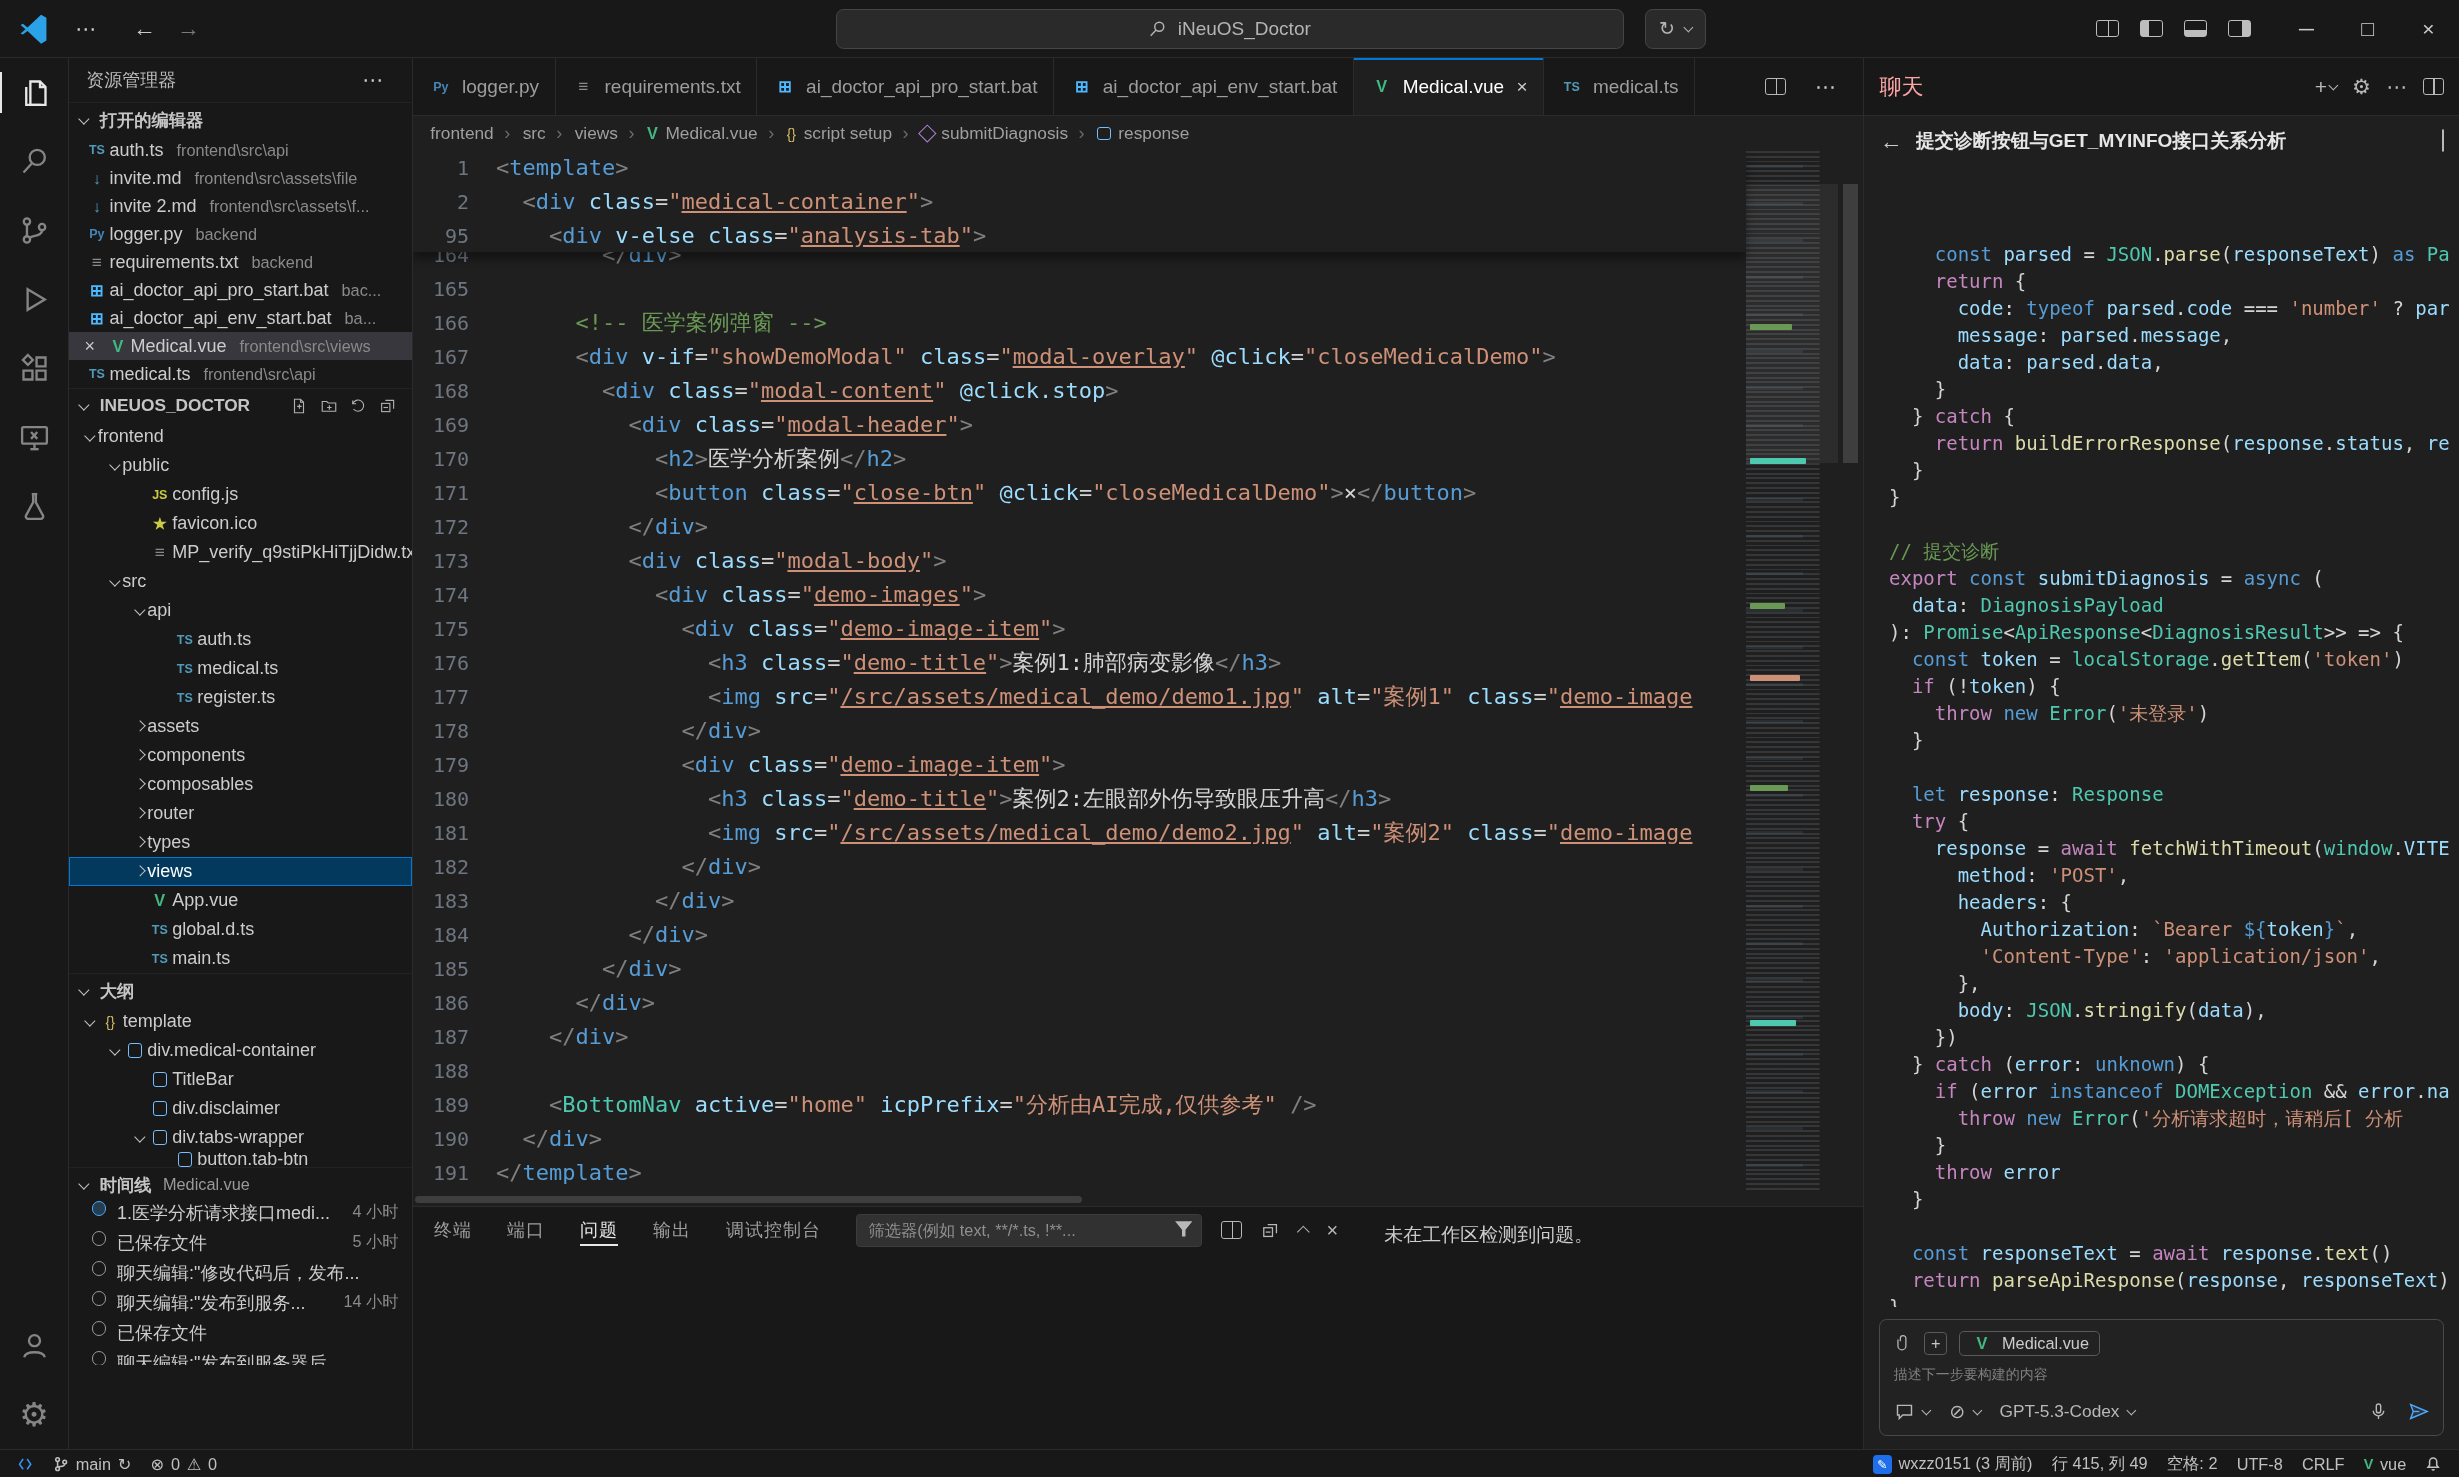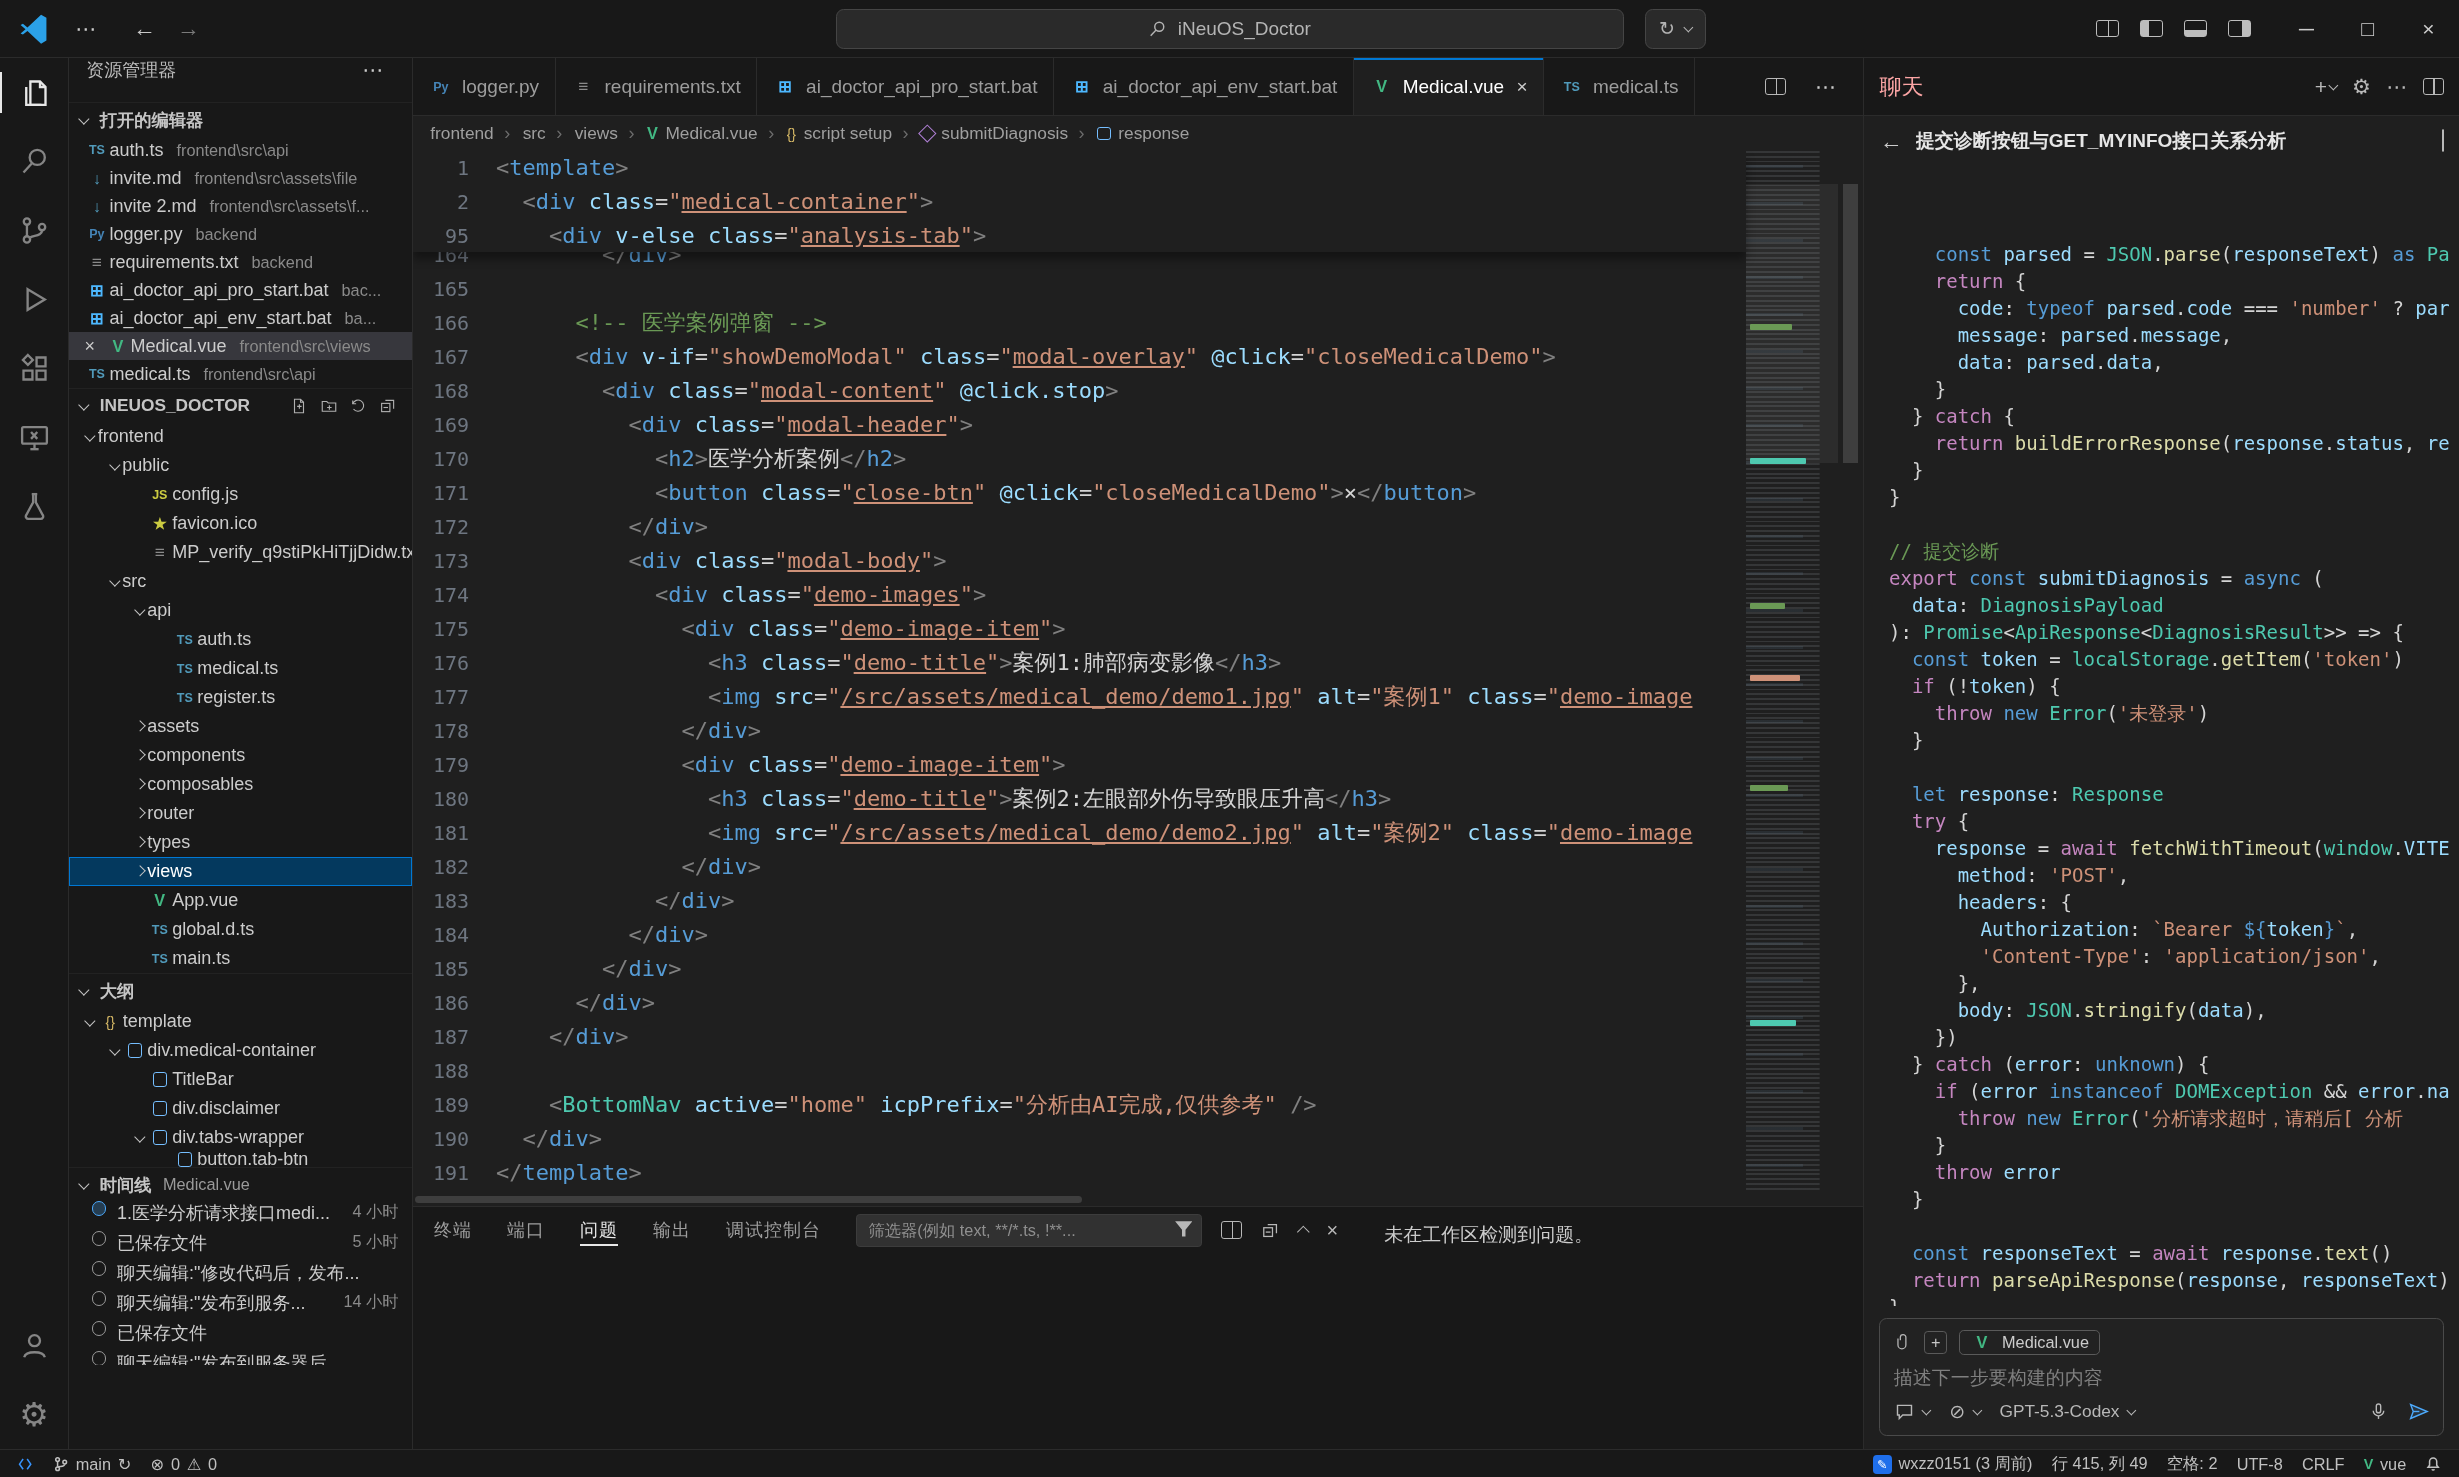--- a/index.html
+++ b/index.html
@@ -31,21 +31,21 @@
   
   .activitybar{width:69px;background:#181818;border-right:1px solid #2b2b2b;display:flex;flex-direction:column;align-items:center}
   .act{width:69px;height:69px;display:flex;align-items:center;justify-content:center;color:#858585;position:relative}
   .act.active{color:#e7e7e7}
   .act.active::before{content:"";position:absolute;left:0;top:14.4px;bottom:14.4px;width:2.4px;background:#e7e7e7}
   .act svg{width:33px;height:33px;stroke:currentColor;fill:none;stroke-width:1.7}
   .act .glyph{font-size:33px;line-height:1}
   .act-spacer{flex:1}
   
   .sidebar{width:344px;background:#181818;border-right:1px solid #2b2b2b;display:flex;flex-direction:column;overflow:hidden}
-  .side-title{height:44px;flex:none;display:flex;padding:0 17.3px;font-size:18px;color:#bbbbbb}
+  .side-title{height:44px;flex:none;display:flex;align-items:center;padding:0 17.3px;font-size:18px;color:#bbbbbb}
   .side-title .menu-more{margin-left:auto}
   .sec-head{height:34px;flex:none;display:flex;align-items:center;gap:7.7px;padding:0 7.7px;font-weight:700;font-size:17.3px;color:#c5c5c5;border-top:1px solid #222}
   .sec-head .acts{margin-left:auto;display:flex;gap:11.5px;align-items:center;color:#b0b0b0;padding-right:7.7px}
   .sec-head .acts svg{width:18px;height:18px;stroke:currentColor;fill:none;stroke-width:1.5}
   .sec-file{font-weight:400;color:#9a9a9a;font-size:16.3px;margin-left:3.8px}
   .chev{display:inline-block;width:7.7px;height:7.7px;border-right:1.5px solid #c5c5c5;border-bottom:1.5px solid #c5c5c5;
     transform:rotate(45deg);flex:none;visibility:hidden;margin:0 3.8px 1.9px 3.8px}
   .chev[data-chev="open"]{visibility:visible}
   .chev[data-chev="closed"]{visibility:visible;transform:rotate(-45deg)}
   .oe-row{height:28px;flex:none;display:flex;align-items:center;padding:0 7.7px 0 15.4px;font-size:18px;color:#cccccc;white-space:nowrap;overflow:hidden}
@@ -142,21 +142,21 @@
   .chat-session .st{flex:1;overflow:hidden;text-overflow:ellipsis;white-space:nowrap}
   .chat-session .back{font-size:23px;color:#cccccc;font-weight:400}
   .chat-code{flex:1;overflow:hidden;padding:3.8px 0 0 25px;font-family:"DejaVu Sans Mono",monospace;font-size:19px;line-height:27px;white-space:pre}
   .crow{height:27px;overflow:hidden}
   .chat-code .crow.cut{margin-top:-9.6px}
   .chat-inputbox{margin:11.5px 15.4px 13.4px;flex:none;border:1px solid #4a4a4a;border-radius:7.7px;background:#222222;padding:11.5px 13.4px;display:flex;flex-direction:column;gap:9.6px}
   .chip-row{display:flex;align-items:center;gap:11.5px;color:#b8b8b8}
   .chip-row svg{width:19px;height:19px;stroke:currentColor;fill:none;stroke-width:1.6}
   .plus-mini{width:23px;height:23px;border:1px solid #5a5a5a;border-radius:3.8px;display:flex;align-items:center;justify-content:center;font-size:16.3px;color:#c8c8c8}
   .file-chip{display:inline-flex;align-items:center;gap:7.7px;border:1px solid #5a5a5a;border-radius:4.8px;padding:1.9px 9.6px;font-size:16.3px;color:#cccccc}
-  .input-line{font-size:19px;color:#7f7f7f;min-height:25px}
+  .input-line{font-size:14px;color:#7f7f7f;min-height:25px}
   .ctrl-row{display:flex;align-items:center;gap:19px;color:#b8b8b8;font-size:17.3px}
   .ctrl-row .grp{display:flex;align-items:center;gap:5.8px}
   .ctrl-row svg{width:21px;height:21px;stroke:currentColor;fill:none;stroke-width:1.6}
   .send svg{stroke:#4daafc;fill:#4daafc22}
   .caret{display:inline-block;width:6.7px;height:6.7px;border-right:1.4px solid currentColor;border-bottom:1.4px solid currentColor;transform:rotate(45deg);margin:-2.9px 0 0 2.9px}
   
   .statusbar{height:29px;background:#181818;border-top:1px solid #2b2b2b;display:flex;align-items:center;font-size:16.3px;color:#c0c0c0;padding:0 7.7px}
   .sb-item{display:flex;align-items:center;gap:6.7px;padding:0 9.6px;height:29px;white-space:nowrap}
   .sb-item svg{width:16.3px;height:16.3px;stroke:currentColor;fill:none;stroke-width:1.5}
   .sb-right{margin-left:auto;display:flex;align-items:center}

